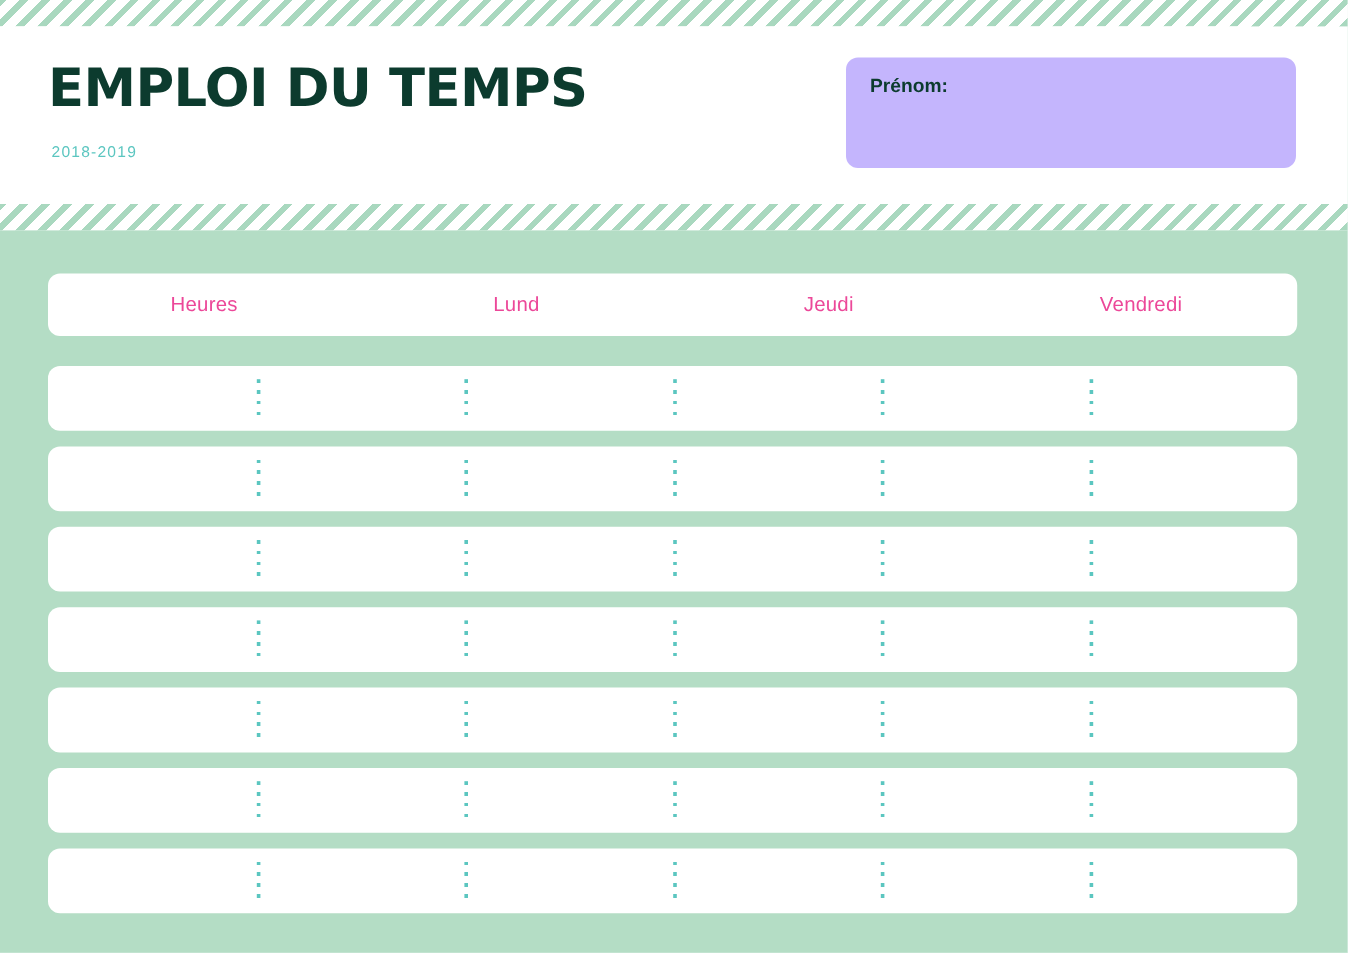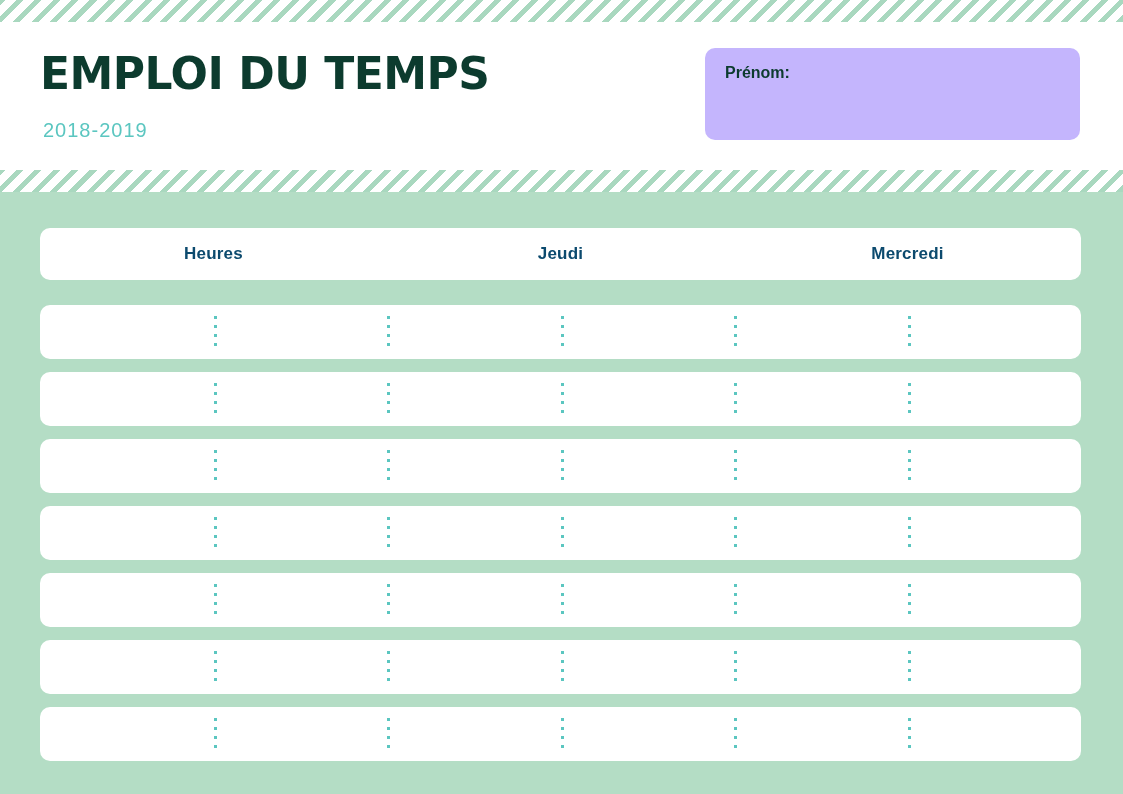--- a/index.html
+++ b/index.html
@@ -57,21 +57,21 @@
     font-weight: 800;
     letter-spacing: -0.5px;
     color: #0c3b2e;
     font-family: "DejaVu Sans", sans-serif;
     text-transform: uppercase;
   }
   .subtitle {
     position: absolute;
     left: 43px;
     top: 97px;
-    font-size: 20px;
+    font-size: 13px;
     letter-spacing: 1px;
     color: #5bc6c0;
     font-family: "Liberation Sans", sans-serif;
   }
   .name-box {
     position: absolute;
     left: 705px;
     top: 26px;
     width: 375px;
     height: 92px;
@@ -120,22 +120,22 @@
 
   .cell {
     position: relative;
     flex: 1 1 0;
     height: 100%;
     display: flex;
     align-items: center;
     justify-content: center;
     box-sizing: border-box;
     font-size: 17px;
-    font-weight: bold;
-    color: #0c4a6e;
+    font-weight: normal;
+    color: #ec4899;
     letter-spacing: 0.2px;
   }
   
   .row:not(.header-row) .cell + .cell::before {
     content: "";
     position: absolute;
     left: 0;
     top: 11px;
     bottom: 11px;
     width: 3px;
@@ -167,22 +167,23 @@
     </div>
   </div>
 
   <div class="stripe-band stripe-mid"></div>
 
   <div class="board">
     <div class="table">
 
       <div class="row header-row">
         <div class="cell">Heures</div>
+        <div class="cell">Lund</div>
         <div class="cell">Jeudi</div>
-        <div class="cell">Mercredi</div>
+        <div class="cell">Vendredi</div>
       </div>
 
       <div class="row">
         <div class="cell entry-cell"></div>
         <div class="cell entry-cell"></div>
         <div class="cell entry-cell"></div>
         <div class="cell entry-cell"></div>
         <div class="cell entry-cell"></div>
         <div class="cell entry-cell"></div>
       </div>

